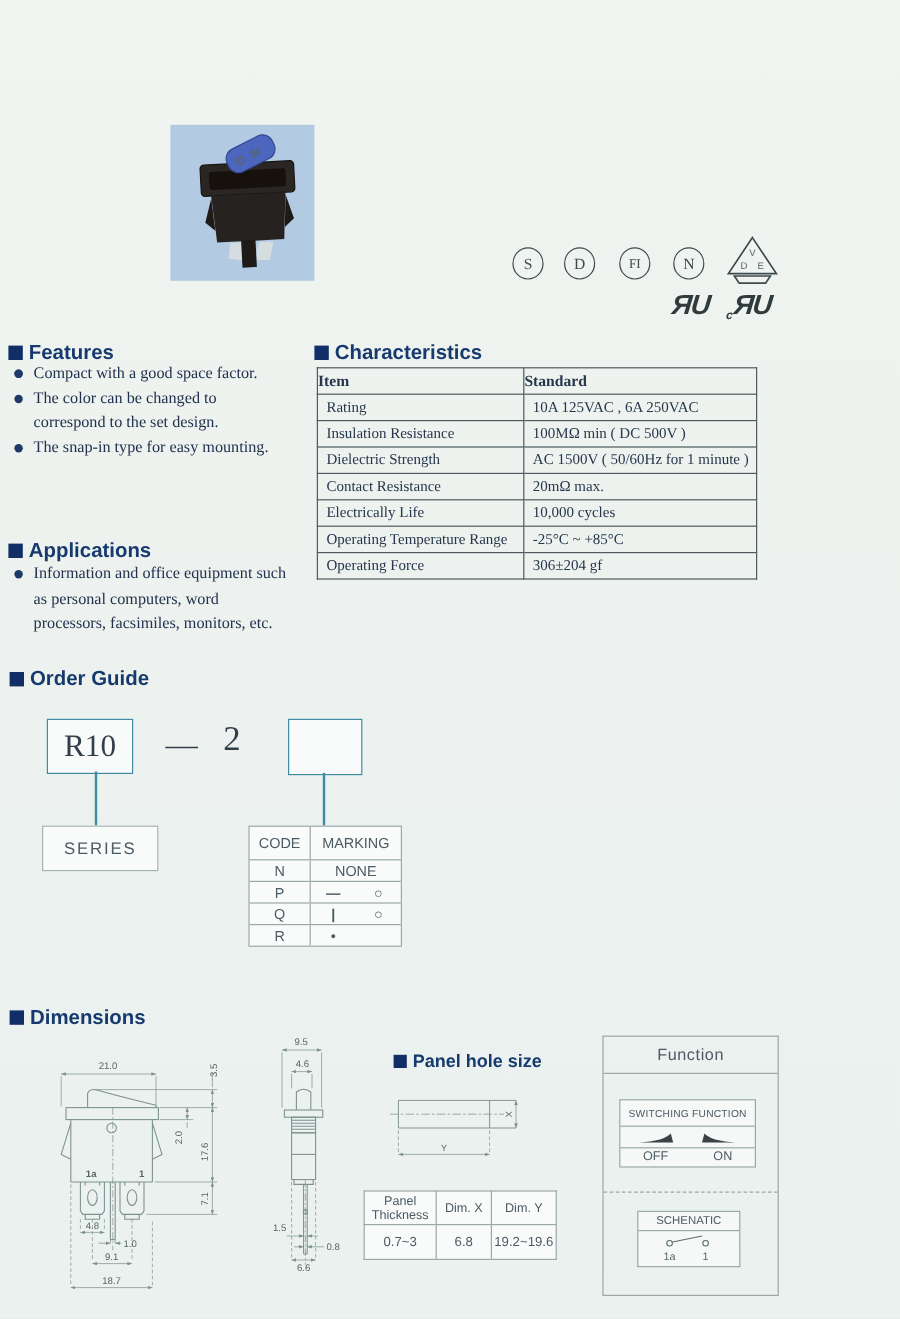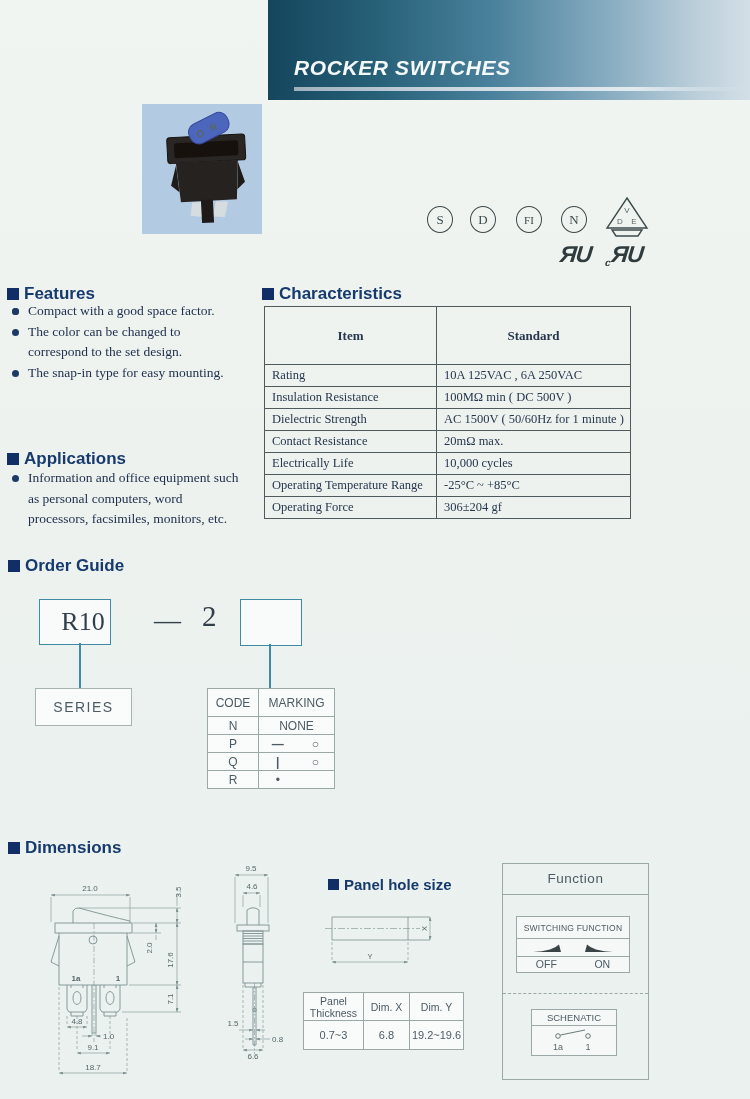--- a/index.html
+++ b/index.html
@@ -31,26 +31,26 @@
   
   .feat-list{left:10px;top:301px;width:224px;list-style:none;margin:0;padding:0;}
   .feat-list li{position:relative;padding-left:18px;font-family:"Liberation Serif",serif;
                 font-size:13.5px;line-height:20.5px;color:#22324e;}
   .dot{position:absolute;left:2px;top:7px;width:7px;height:7px;border-radius:50%;background:#1d3a66;}
   .pre{white-space:pre-line;}
   
   .char-table{left:264px;top:306px;border-collapse:collapse;table-layout:fixed;}
   .char-table th,.char-table td{border:1px solid #4f5a5e;font-family:"Liberation Serif",serif;
        color:#26364c;height:21px;padding:0 0 0 7px;text-align:left;font-weight:normal;}
-  .char-table th{text-align:center;font-weight:bold;font-size:13px;padding:18px;}
+  .char-table th{font-weight:bold;font-size:13px;padding:0;}
   .char-table td{font-size:12.5px;}
   
   .og-box{border:1.5px solid #3f8ca2;background:rgba(252,254,253,.75);
           display:flex;align-items:center;justify-content:center;}
-  .og-serif{font-family:"Liberation Serif",serif;color:#333e4b;margin-left:16px;}
+  .og-serif{font-family:"Liberation Serif",serif;color:#333e4b;}
   .og-line{width:1.5px;background:#3f8ca2;}
   .plain-box{border:1px solid #a7b3b3;background:rgba(252,254,253,.8);
              display:flex;align-items:center;justify-content:center;}
   .series-label{font-size:14px;color:#4c5a64;letter-spacing:1.5px;}
   .act-table{left:207px;top:688px;width:126px;border:1px solid #9aa8a8;background:rgba(252,254,253,.8);
              color:#4c5a64;font-size:12px;}
   .act-title{height:34px;border-bottom:1px solid #9aa8a8;display:flex;align-items:center;
              justify-content:center;text-align:center;font-size:11.5px;line-height:14px;}
   .act-row{display:flex;border-bottom:1px solid #9aa8a8;}
   .act-row:last-child{border-bottom:none;}
@@ -80,24 +80,20 @@
             justify-content:space-around;font-size:10.5px;}
   .func-dash{position:absolute;top:129px;left:0;width:100%;border-top:1.5px dashed #9aa8a8;}
   .schem-box{position:absolute;left:28px;top:145px;width:84px;height:45px;border:1px solid #9aa8a8;background:rgba(252,254,253,.6);}
   .schem-title{height:15px;border-bottom:1px solid #9aa8a8;display:flex;align-items:center;justify-content:center;font-size:9.5px;}
 </style>
 </head>
 <body>
 
 <div id="page">
 
-  <div class="abs banner">
-    <div class="abs banner-title">ROCKER SWITCHES</div>
-    <div class="abs banner-rule"></div>
-  </div>
 
   <div class="abs photo">
     <svg width="120" height="130" viewBox="0 0 120 130">
       <g transform="rotate(-3 60 60)">
         <rect x="26" y="32" width="78" height="26" rx="3" fill="#2a2624" stroke="#171310" stroke-width="1"></rect>
         <rect x="33" y="38" width="64" height="15" rx="2" fill="#17110e"></rect>
         <g transform="rotate(-24 70 30)">
           <rect x="50" y="14" width="42" height="21" rx="9" fill="#4d66bd" stroke="#35499a" stroke-width="1"></rect>
           <text x="57" y="29" font-size="10" font-weight="bold" fill="#dfe7f6" letter-spacing="7">ON</text>
         </g>

